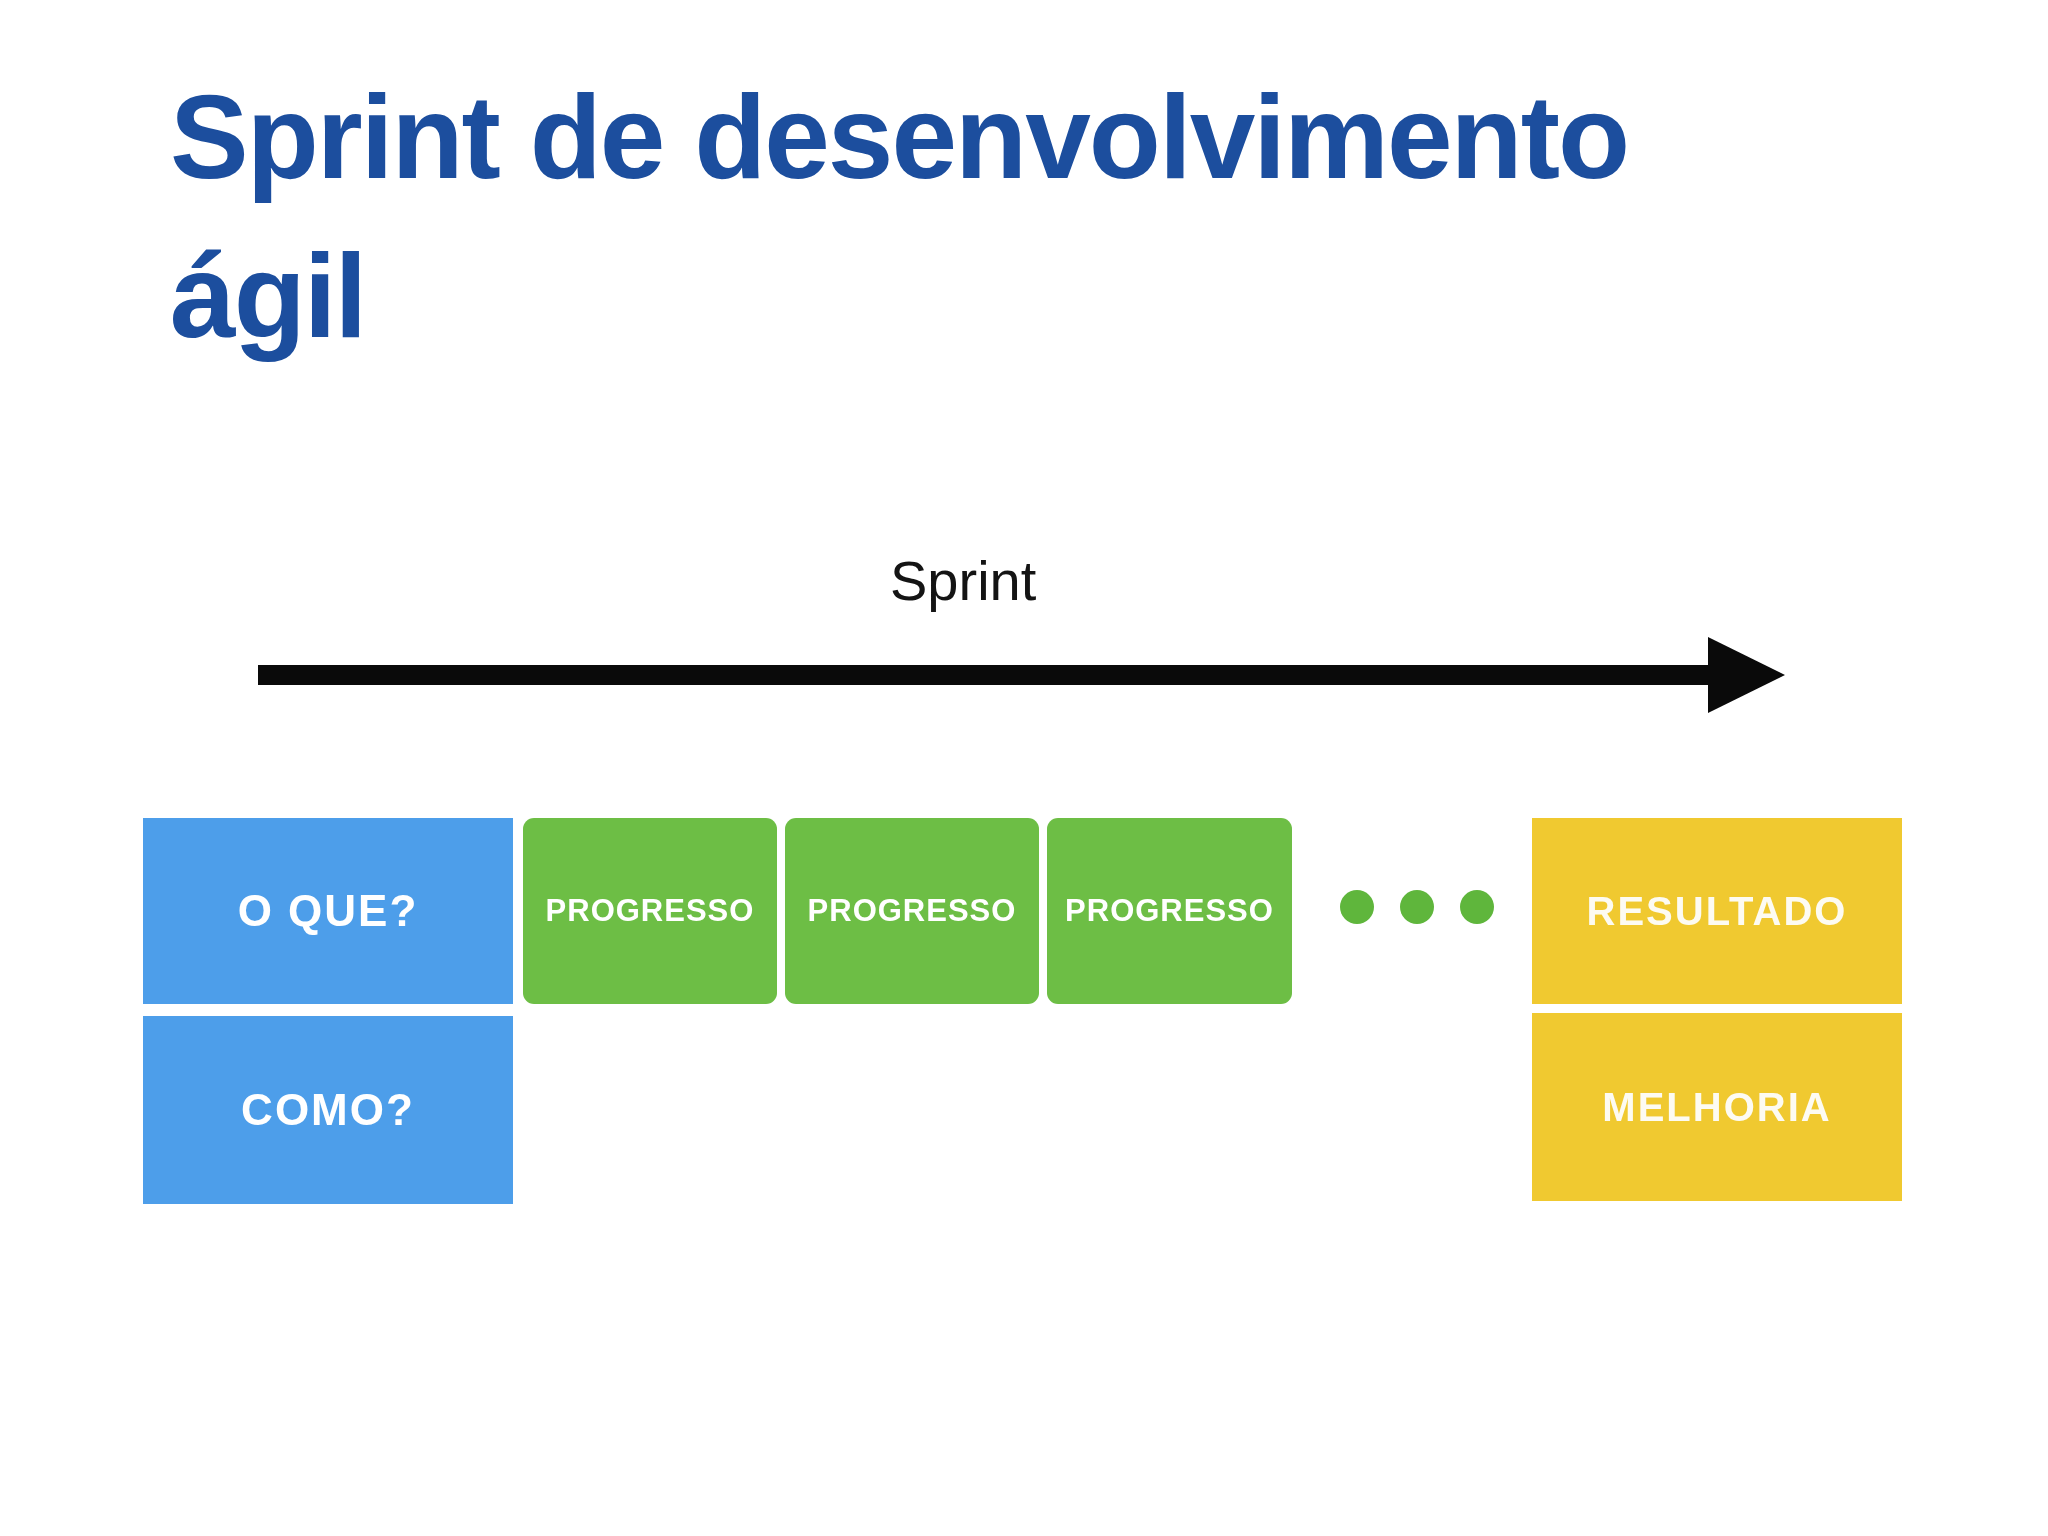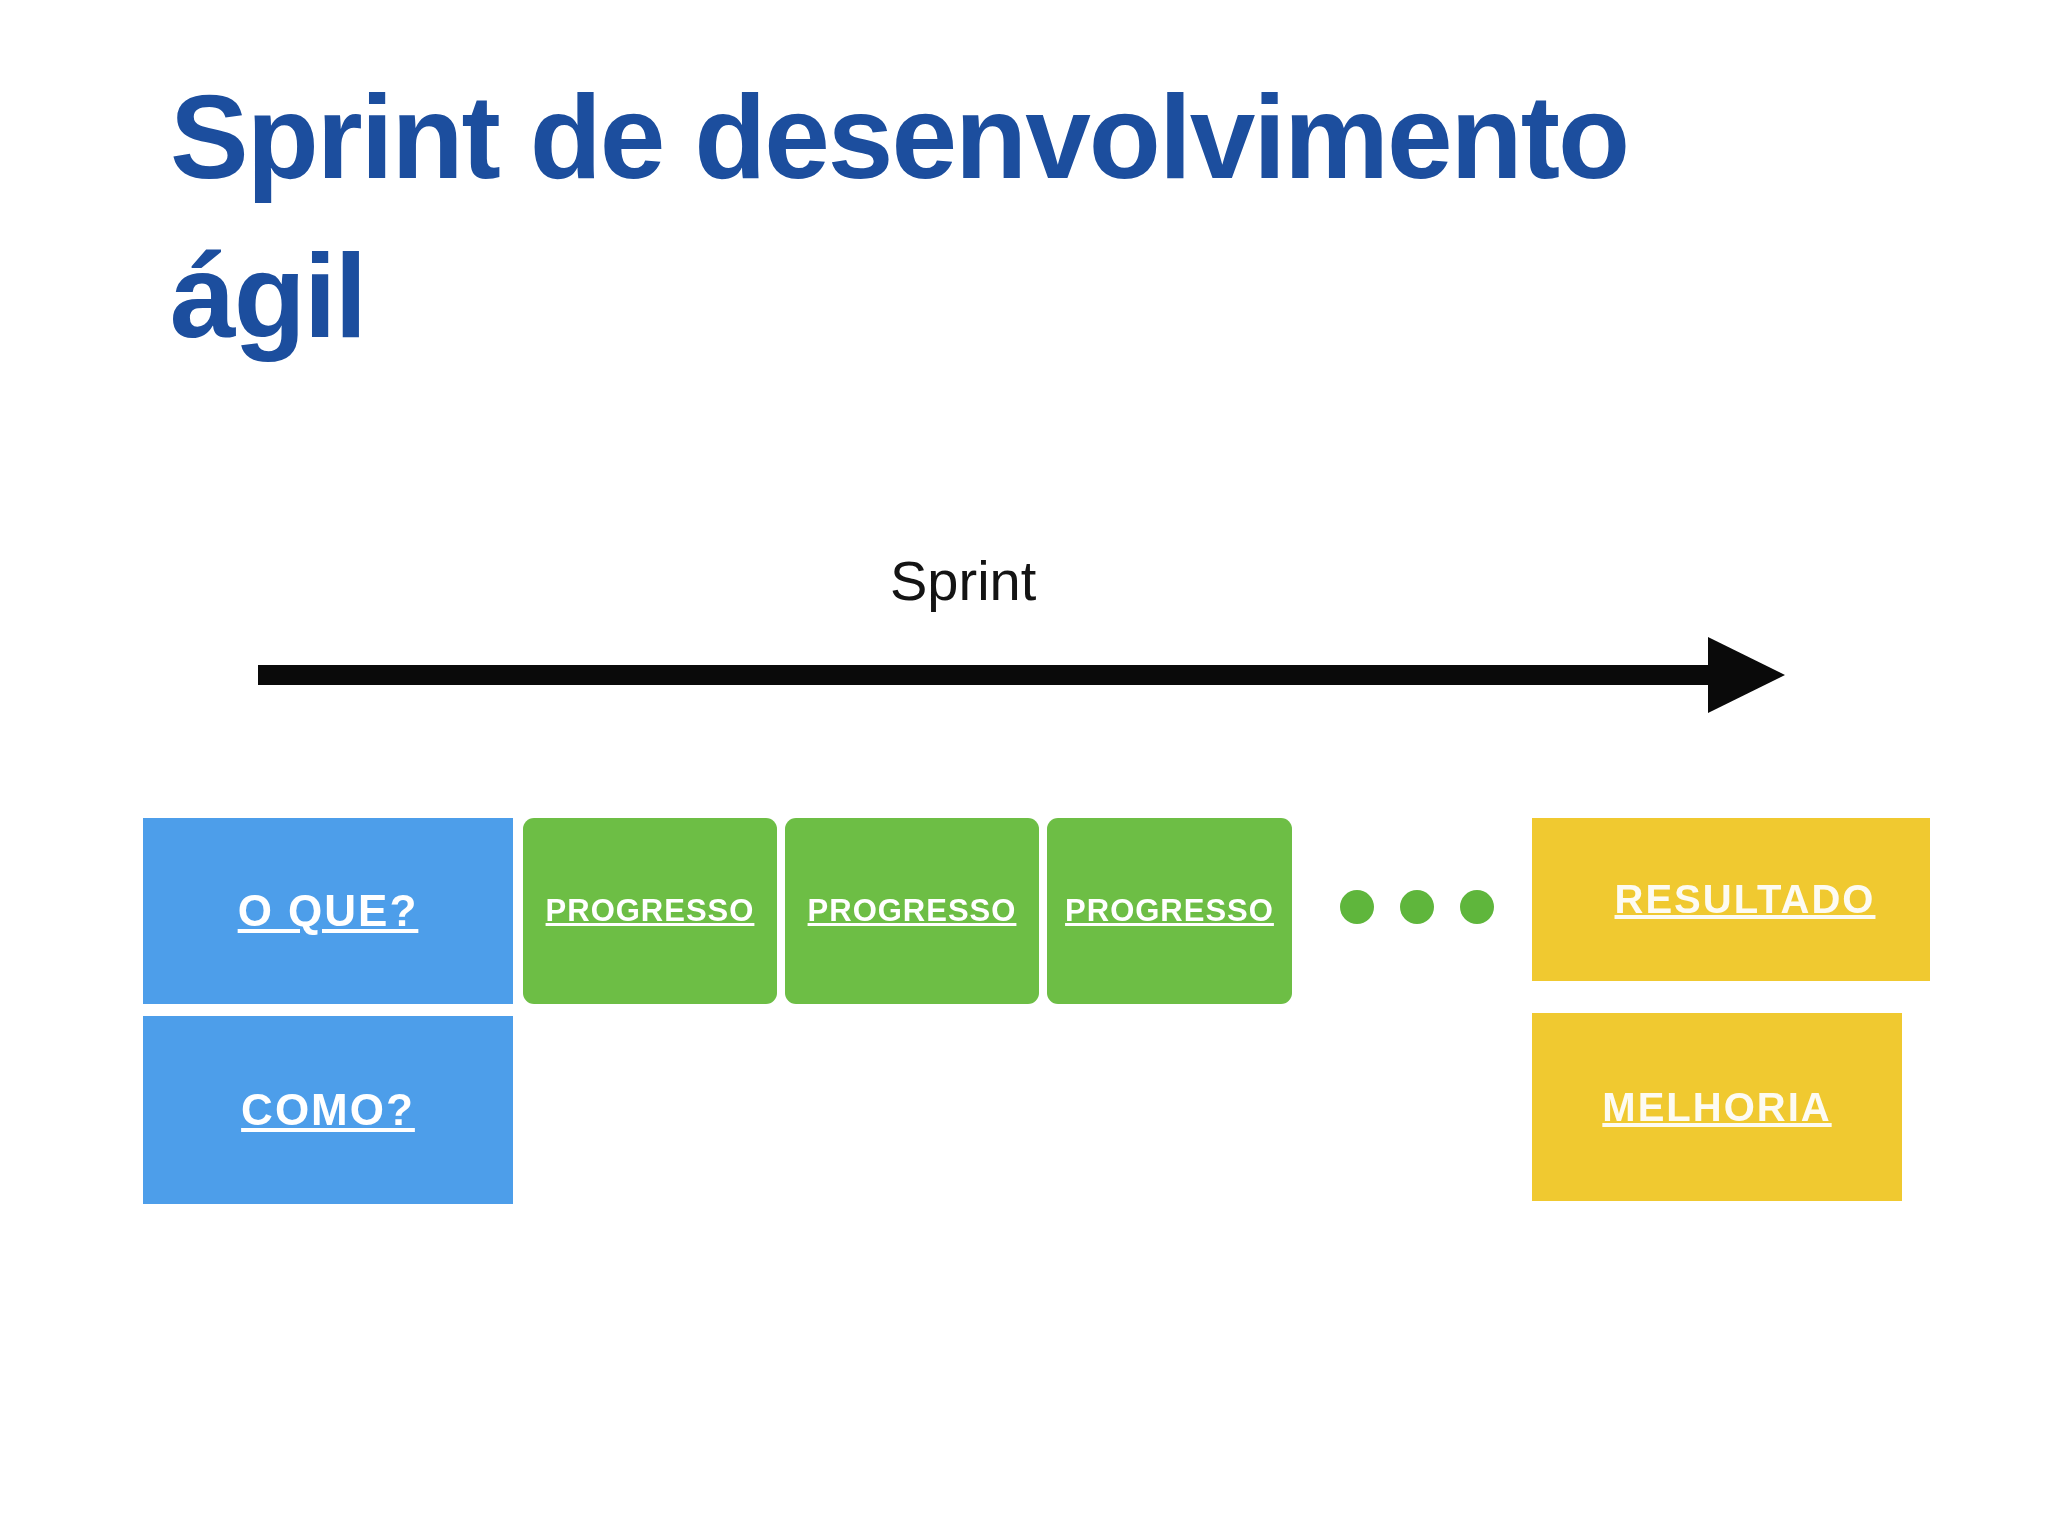--- a/index.html
+++ b/index.html
@@ -41,33 +41,32 @@
     border-bottom:38px solid transparent;
     border-left:77px solid #0a0a0a;
   }
   .box{
     position:absolute;
     display:flex;
     align-items:center;
     justify-content:center;
     color:#ffffff;
     text-align:center;
-    text-decoration:underline;
   }
   .box-blue{background:#4D9EEA;}
   .box-green{background:#6DBE45;border-radius:11px;}
   .box-yellow{background:#F0C930;color:#FDFBF2;}
   .lbl-big{font-size:44px;font-weight:700;letter-spacing:2px;}
   .lbl-mid{font-size:40px;font-weight:700;letter-spacing:2px;}
   .lbl-small{font-size:31px;font-weight:700;letter-spacing:1px;}
   .o-que   {left:143px;top:818px;width:370px;height:186px;}
   .prog-1  {left:523px;top:818px;width:254px;height:186px;}
   .prog-2  {left:785px;top:818px;width:254px;height:186px;}
   .prog-3  {left:1047px;top:818px;width:245px;height:186px;}
-  .resultado{left:1532px;top:818px;width:370px;height:163px;padding-left:28px;}
+  .resultado{left:1532px;top:818px;width:370px;height:186px;}
   .como    {left:143px;top:1016px;width:370px;height:188px;}
   .melhoria{left:1532px;top:1013px;width:370px;height:188px;}
   .dot{
     position:absolute;
     top:890px;
     width:34px;height:34px;
     border-radius:50%;
     background:#5FB63C;
   }
   .dot-1{left:1340px;}

